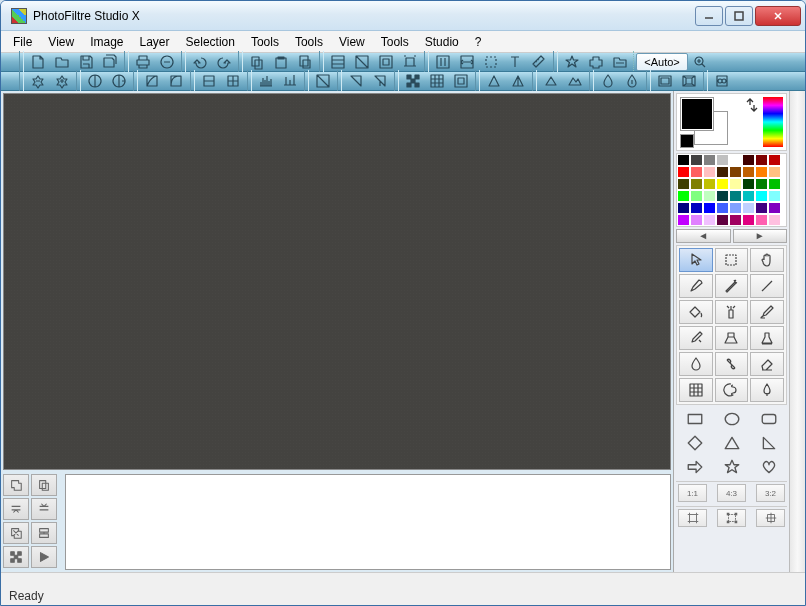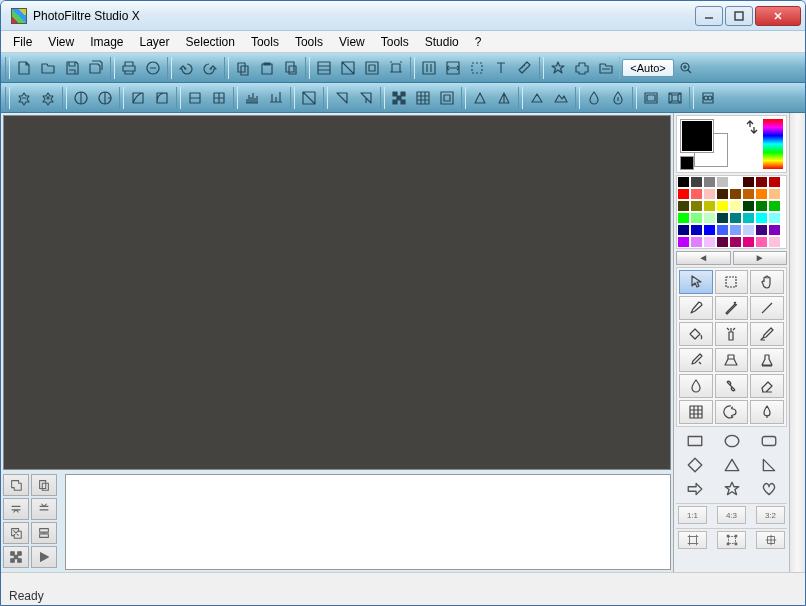--- a/index.html
+++ b/index.html
@@ -7,21 +7,21 @@
 .win{width:806px;height:606px;border:1px solid #3a6ea5;border-radius:6px 6px 0 0;overflow:hidden;display:flex;flex-direction:column;background:#fff}
 .titlebar{height:30px;background:linear-gradient(#f5fbff,#dceaf5 45%,#cfe3f3);display:flex;align-items:center;padding:0 4px;border-bottom:1px solid #a8c6de}
 .appicon{width:16px;height:16px;margin:0 6px;background:linear-gradient(45deg,#c33 0 25%,#5c5 0 50%,#39f 0 75%,#cc3 0);border:1px solid #555}
 .title{flex:1;color:#000}
 .winbtns{display:flex;gap:2px}
 .winbtn{width:28px;height:20px;border:1px solid #6a8ab0;border-radius:3px;background:linear-gradient(#e6f0f9,#cfe3f3);display:flex;align-items:center;justify-content:center;color:#444}
 .winbtn.close{width:46px;background:linear-gradient(#e77,#c33);color:#fff;border-color:#933}
 .winbtn svg{width:10px;height:10px}
 .menubar{height:22px;background:#f4f4f4;display:flex;align-items:center;padding:0 4px;border-bottom:1px solid #ccc}
 .menuitem{padding:2px 8px;color:#000}
-.toolrow{height:30px;background:linear-gradient(#b6dff0,#7bb4cc 50%,#5a9ab8);display:flex;align-items:center;padding:0 2px;border-bottom:1px solid #3a7a98}
+.toolrow{height:19px;background:linear-gradient(#b6dff0,#7bb4cc 50%,#5a9ab8);display:flex;align-items:center;padding:0 16px;border-bottom:1px solid #3a7a98}
 .tsep{width:5px;height:22px;border-left:1px solid #5d93ab;border-right:1px solid #cfeaf3;margin:0 2px}
 .tinysep{width:2px;height:22px;border-left:1px dotted #8bb;margin:0 1px}
 .tbtn{width:24px;height:22px;display:flex;align-items:center;justify-content:center;border:1px solid transparent;border-radius:2px;color:#2a4a5a}
 .tbtn svg{width:16px;height:16px;display:block}
 .zoomsel{width:52px;height:18px;background:linear-gradient(#fff,#e4f0f8);border:1px solid #6a9ab5;border-radius:2px;font-size:11px;text-align:center;padding:0;cursor:pointer}
 .client{flex:1;display:flex;min-height:0}
 .main{flex:1;display:flex;flex-direction:column;background:#dceaf3}
 .canvasarea{flex:1;background:#444340;border:1px solid #888;margin:2px;position:relative}
 .canvasarea::after{content:"";position:absolute;inset:0;background-image:radial-gradient(#4b4a47 0.5px,transparent 0.5px);background-size:3px 3px;opacity:.4}
 .bottomsplit{height:100px;display:flex;gap:2px;padding:2px}

